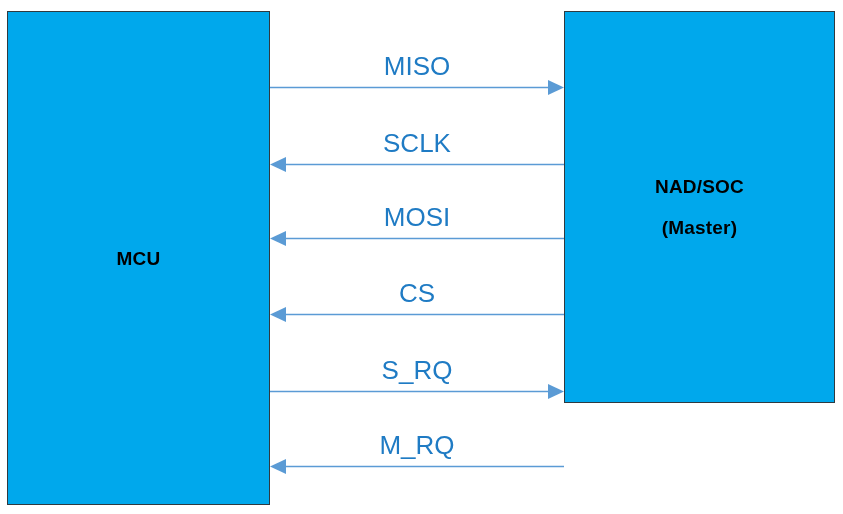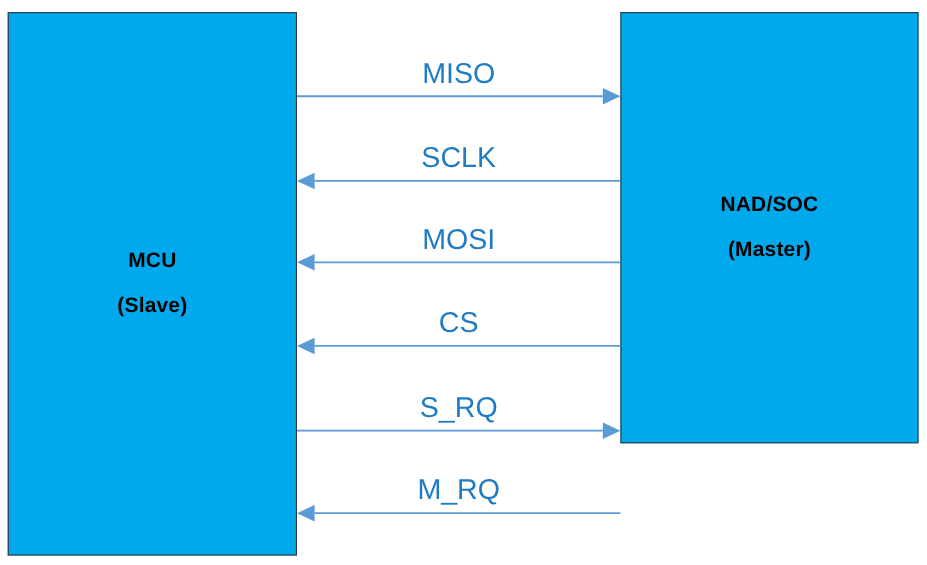--- a/index.html
+++ b/index.html
@@ -91,21 +91,20 @@
     pointer-events: none;
   }
 </style>
 </head>
 <body>
 
 <div id="canvas">
 
   <div class="node-box" id="node-mcu">
     <div class="node-label-line">MCU</div>
-    <div class="node-label-line">(Slave)</div>
   </div>
 
   <div class="node-box" id="node-nad">
     <div class="node-label-line">NAD/SOC</div>
     <div class="node-label-line">(Master)</div>
   </div>
 
   <div id="signal-layer">
       <div class="signal" style="top: 87px;">
         <div class="signal-label">MISO</div>

